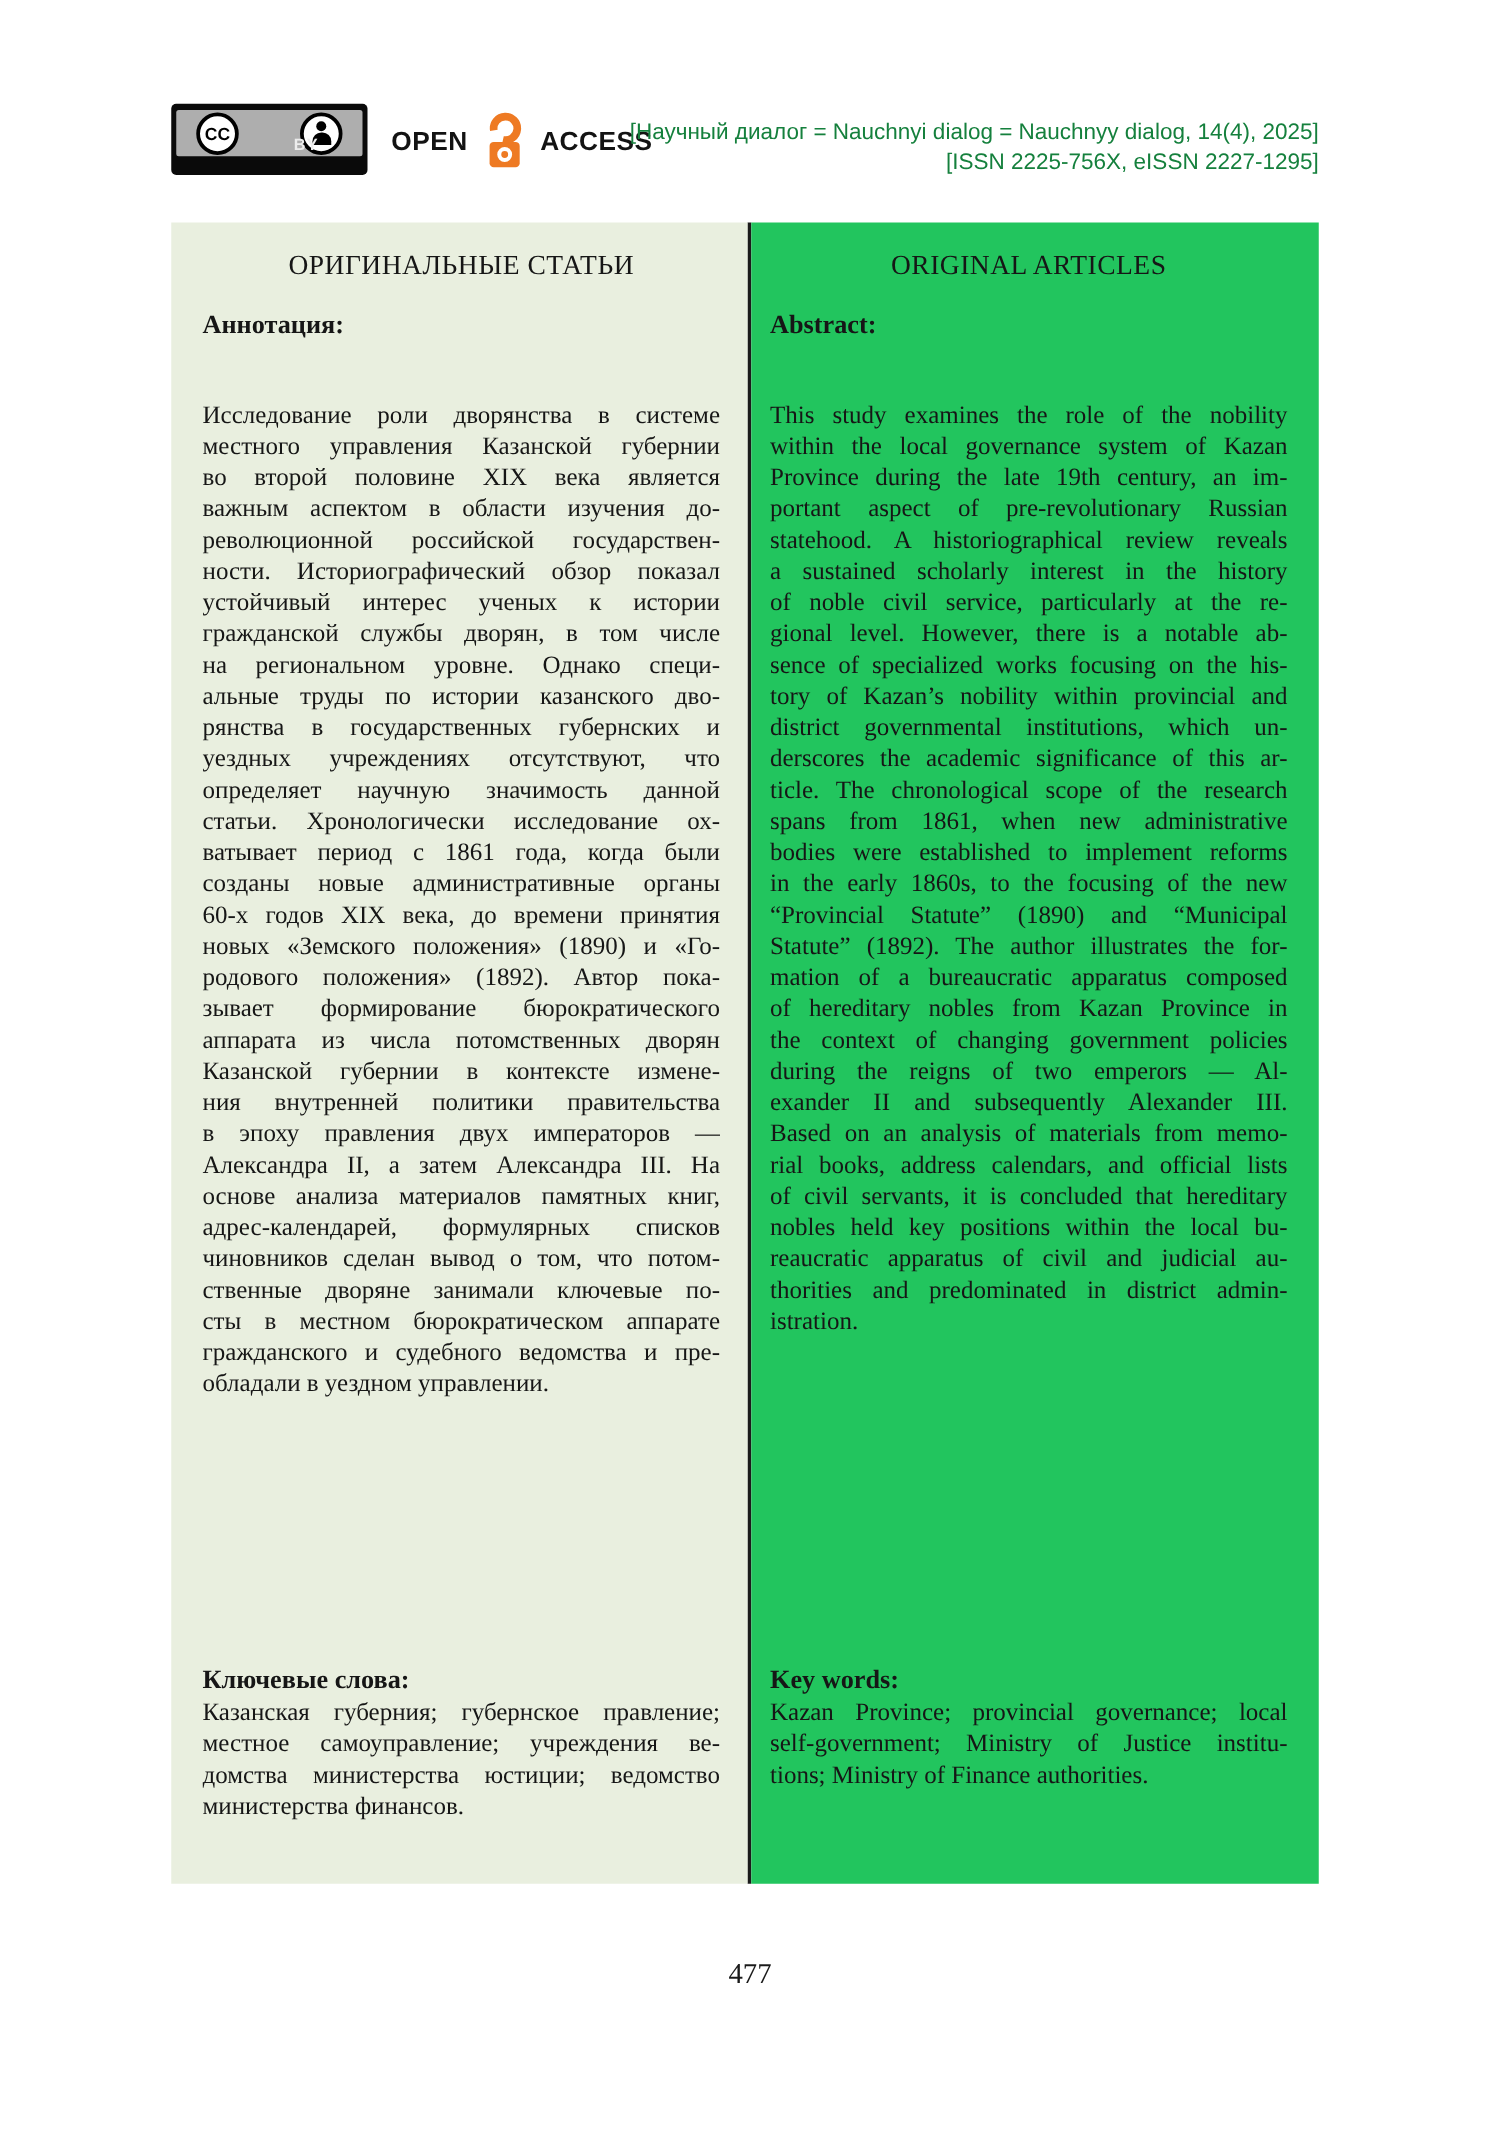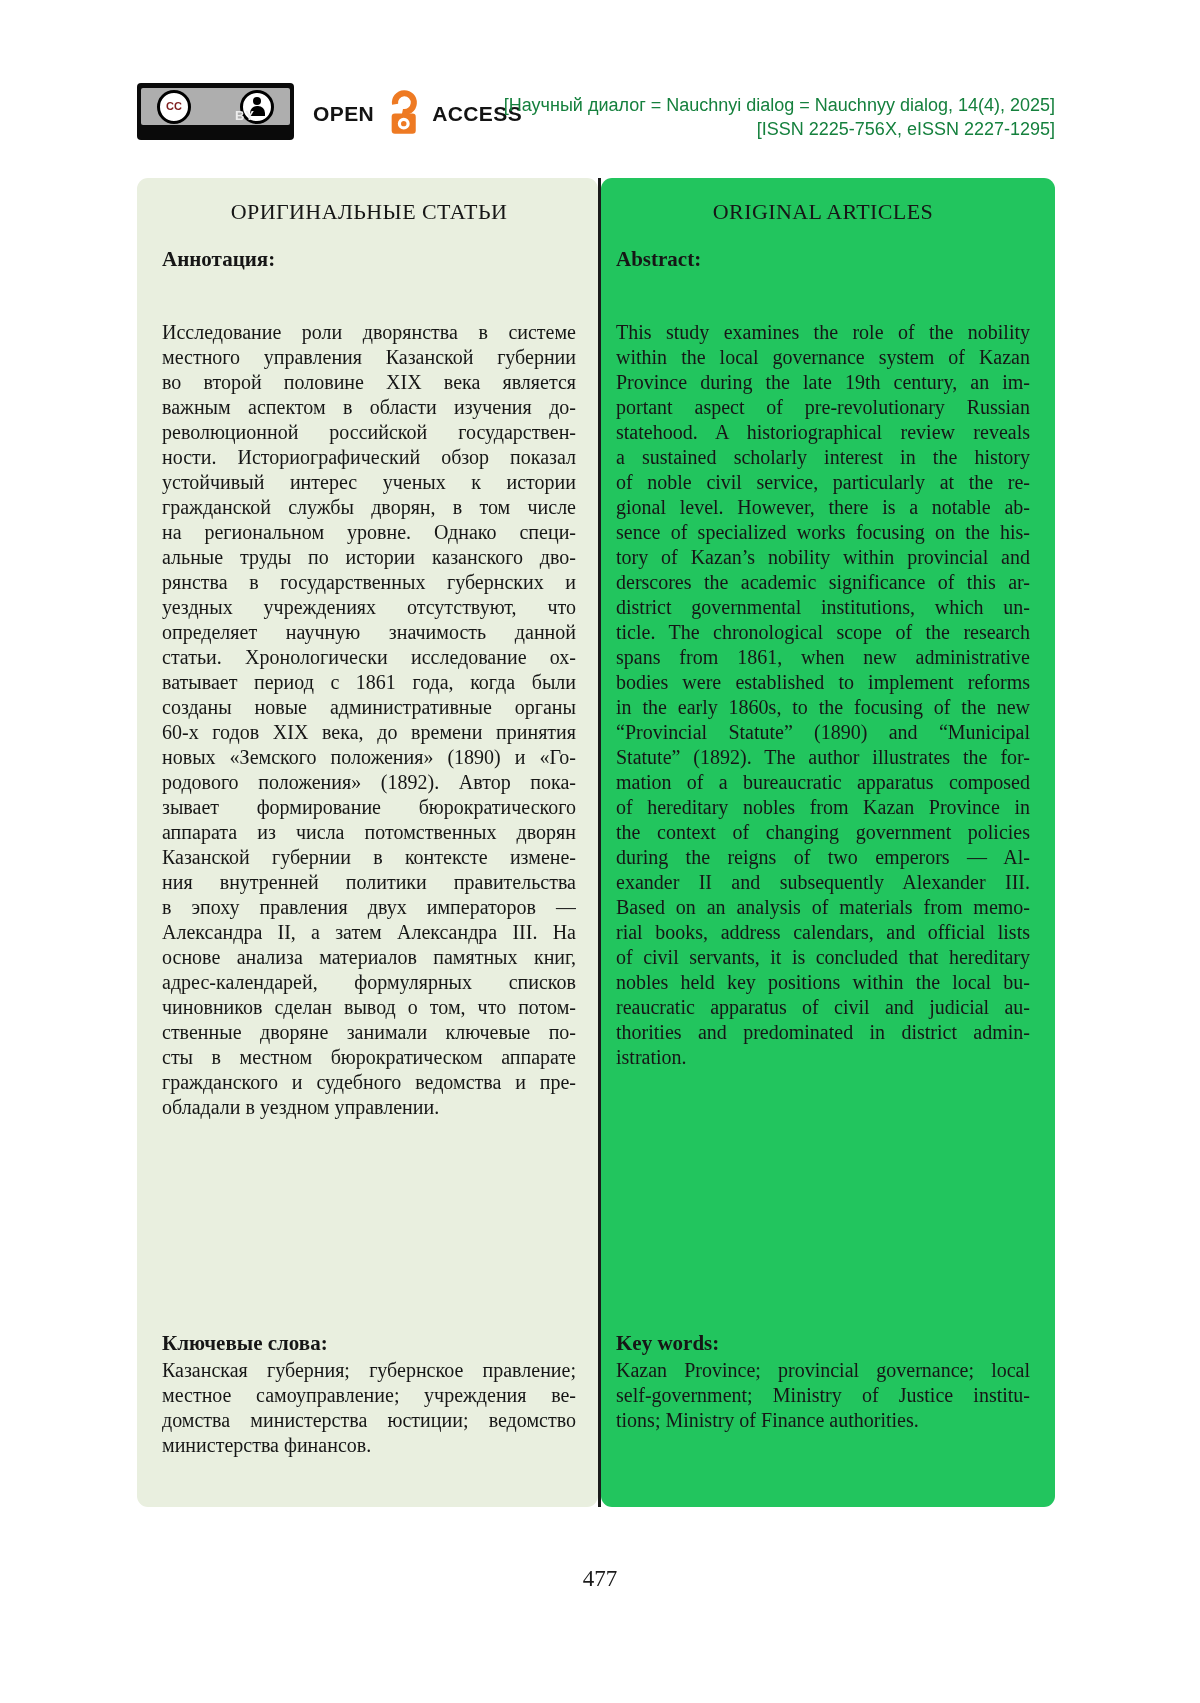--- a/index.html
+++ b/index.html
@@ -6,32 +6,32 @@
   body{
     width:1200px;height:1703px;background:#ffffff;position:relative;
     font-family:"Liberation Serif", serif;color:#161616;overflow:hidden;
   }
   
   .cc-badge{position:absolute;left:137px;top:83px;width:157px;height:57px;background:#0a0a0a;border-radius:4px;}
   .cc-band{position:absolute;left:4px;right:4px;top:5px;height:37px;background:#aeaeae;
     display:flex;align-items:center;justify-content:space-between;padding:0 16px;box-sizing:border-box;border-radius:2px;}
   .cc-circle{width:34px;height:34px;border-radius:50%;background:#ffffff;border:3px solid #000;box-sizing:border-box;
     display:flex;flex-direction:column;align-items:center;justify-content:center;
-    font-family:"Liberation Sans", sans-serif;font-weight:bold;font-size:11px;color:#7f1d1d;line-height:1;}
+    font-family:"Liberation Sans", sans-serif;font-weight:bold;font-size:14px;color:#000000;line-height:1;}
   .person-head{width:8px;height:8px;border-radius:50%;background:#000;margin:0 auto 1px;}
   .person-body{width:15px;height:10px;background:#000;border-radius:7px 7px 0 0;margin:0 auto;}
   .cc-by{position:absolute;bottom:17px;left:86px;width:44px;text-align:center;color:#ededed;
     font-family:"Liberation Sans", sans-serif;font-size:13px;font-weight:bold;letter-spacing:1px;}
   .oa-logo{position:absolute;left:313px;top:86px;height:56px;display:flex;align-items:center;gap:12px;}
   .oa-text{font-family:"Liberation Sans", sans-serif;font-weight:bold;font-size:21px;color:#131313;letter-spacing:0.4px;}
   .citation{position:absolute;right:145px;top:93px;text-align:right;
     font-family:"Liberation Sans", sans-serif;font-size:18px;line-height:24px;color:#15803d;}
   
   .panel{position:absolute;left:137px;top:178px;width:918px;height:1329px;display:flex;}
-  .col{position:relative;box-sizing:border-box;height:100%;border-radius:11px;}
+  .col{position:relative;box-sizing:border-box;height:100%;}
   .col-left{width:461px;padding:0 22px 0 25px;}
   .col-right{width:454px;padding:0 25px 0 15px;}
   .divider{width:3px;background:#1b1b1b;height:100%;}
   .section-title{margin:21px 0 0;font-size:22px;font-weight:normal;text-align:center;letter-spacing:0.4px;line-height:26px;}
   .abs-label{margin:21px 0 0;font-size:21px;font-weight:bold;line-height:26px;}
   .body-lines{margin-top:48px;}
   .jline{font-size:20px;line-height:25px;height:25px;text-align:justify;text-align-last:justify;overflow:hidden;}
   .jline.lastline{text-align-last:left;}
   .kw{position:absolute;top:1152px;}
   .col-left .kw{left:25px;right:22px;}
@@ -131,22 +131,22 @@
         <div class="jline">This study examines the role of the nobility</div>
         <div class="jline">within the local governance system of Kazan</div>
         <div class="jline">Province during the late 19th century, an im-</div>
         <div class="jline">portant aspect of pre-revolutionary Russian</div>
         <div class="jline">statehood. A historiographical review reveals</div>
         <div class="jline">a sustained scholarly interest in the history</div>
         <div class="jline">of noble civil service, particularly at the re-</div>
         <div class="jline">gional level. However, there is a notable ab-</div>
         <div class="jline">sence of specialized works focusing on the his-</div>
         <div class="jline">tory of Kazan’s nobility within provincial and</div>
+        <div class="jline">district governmental institutions, which un-</div>
         <div class="jline">derscores the academic significance of this ar-</div>
-        <div class="jline">district governmental institutions, which un-</div>
         <div class="jline">ticle. The chronological scope of the research</div>
         <div class="jline">spans from 1861, when new administrative</div>
         <div class="jline">bodies were established to implement reforms</div>
         <div class="jline">in the early 1860s, to the focusing of the new</div>
         <div class="jline">“Provincial Statute” (1890) and “Municipal</div>
         <div class="jline">Statute” (1892). The author illustrates the for-</div>
         <div class="jline">mation of a bureaucratic apparatus composed</div>
         <div class="jline">of hereditary nobles from Kazan Province in</div>
         <div class="jline">the context of changing government policies</div>
         <div class="jline">during the reigns of two emperors — Al-</div>

